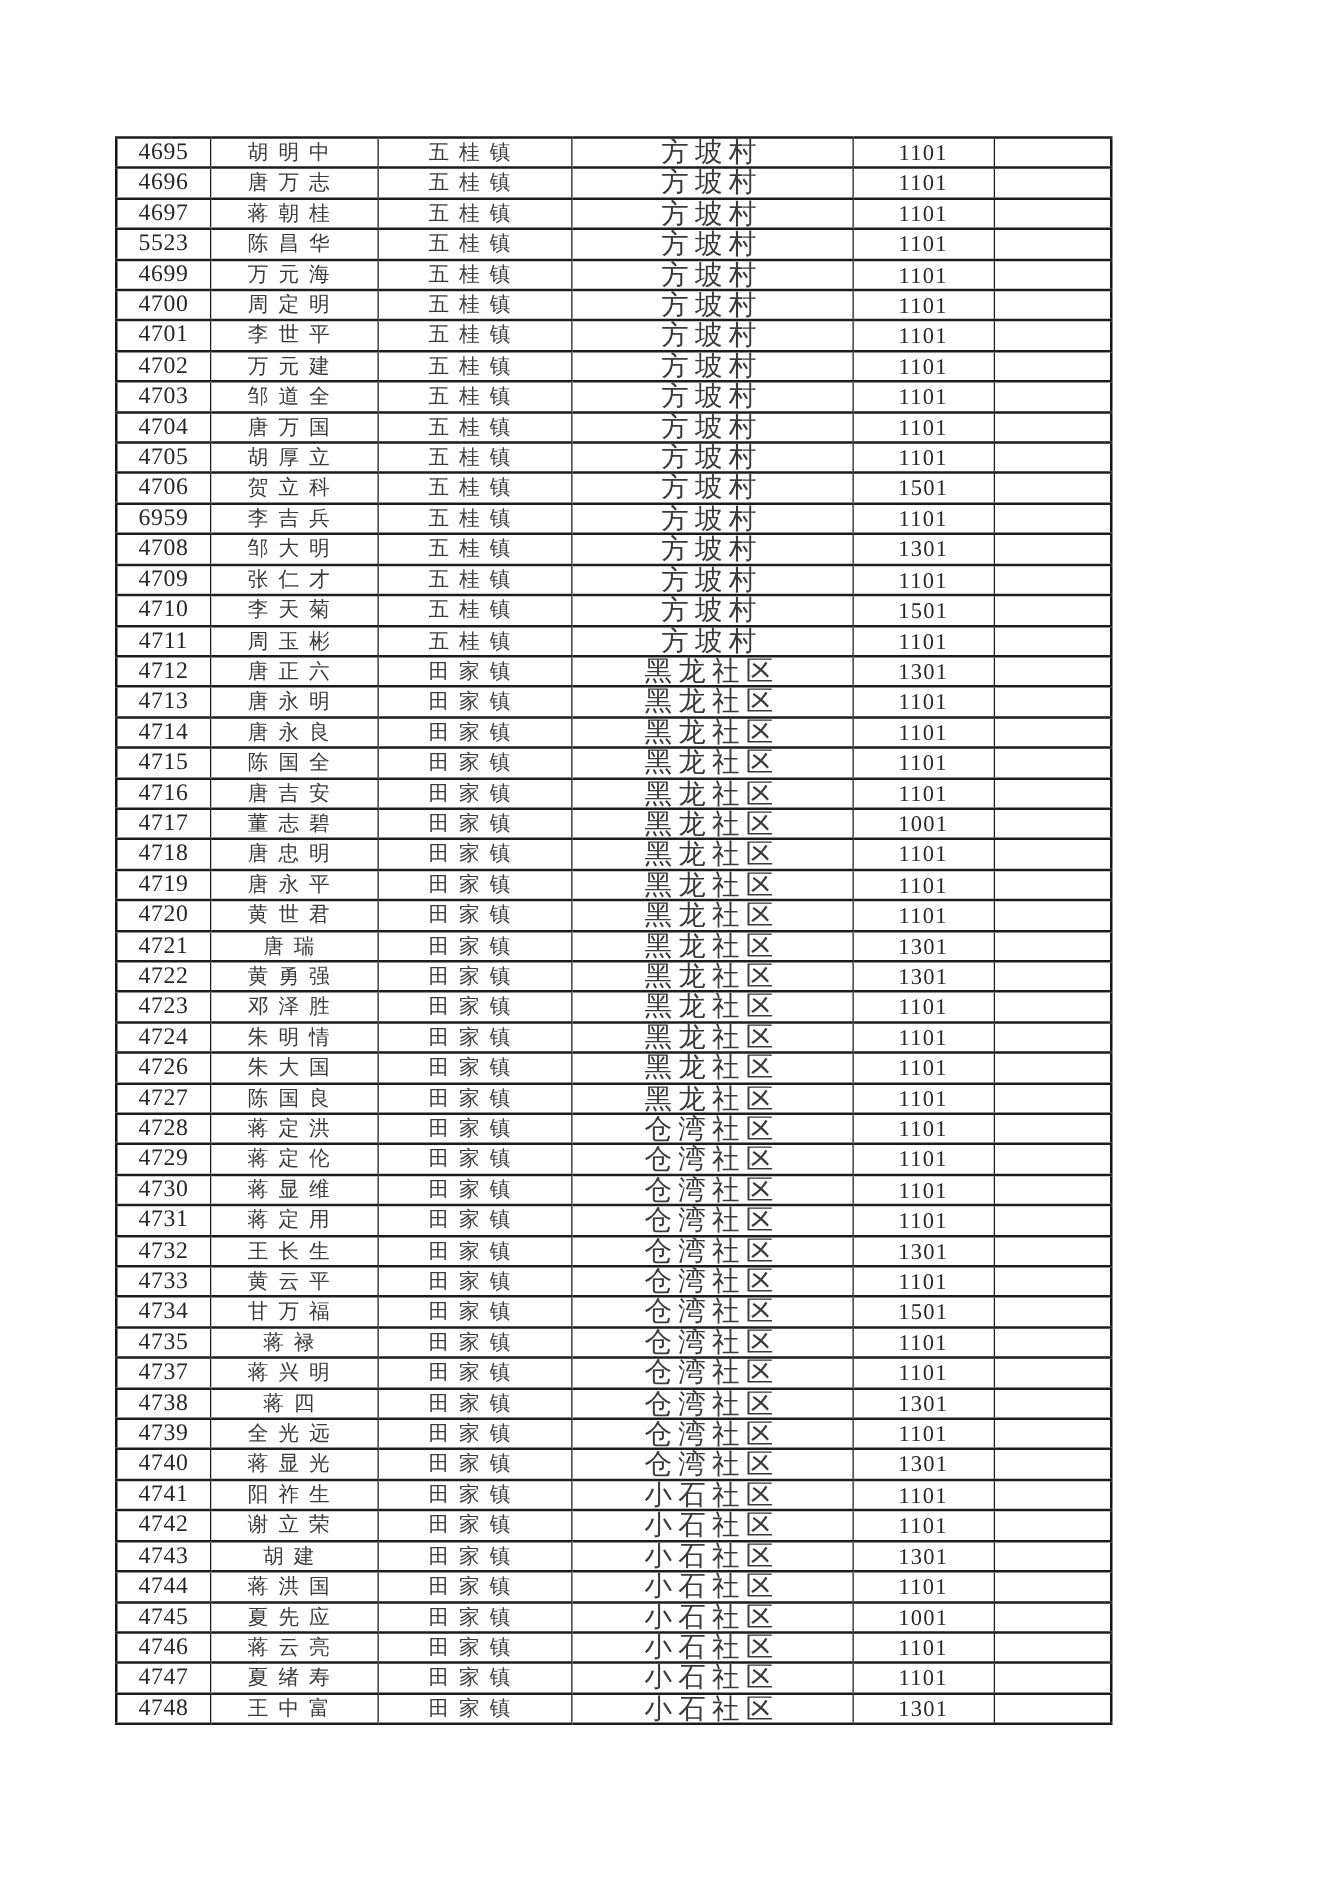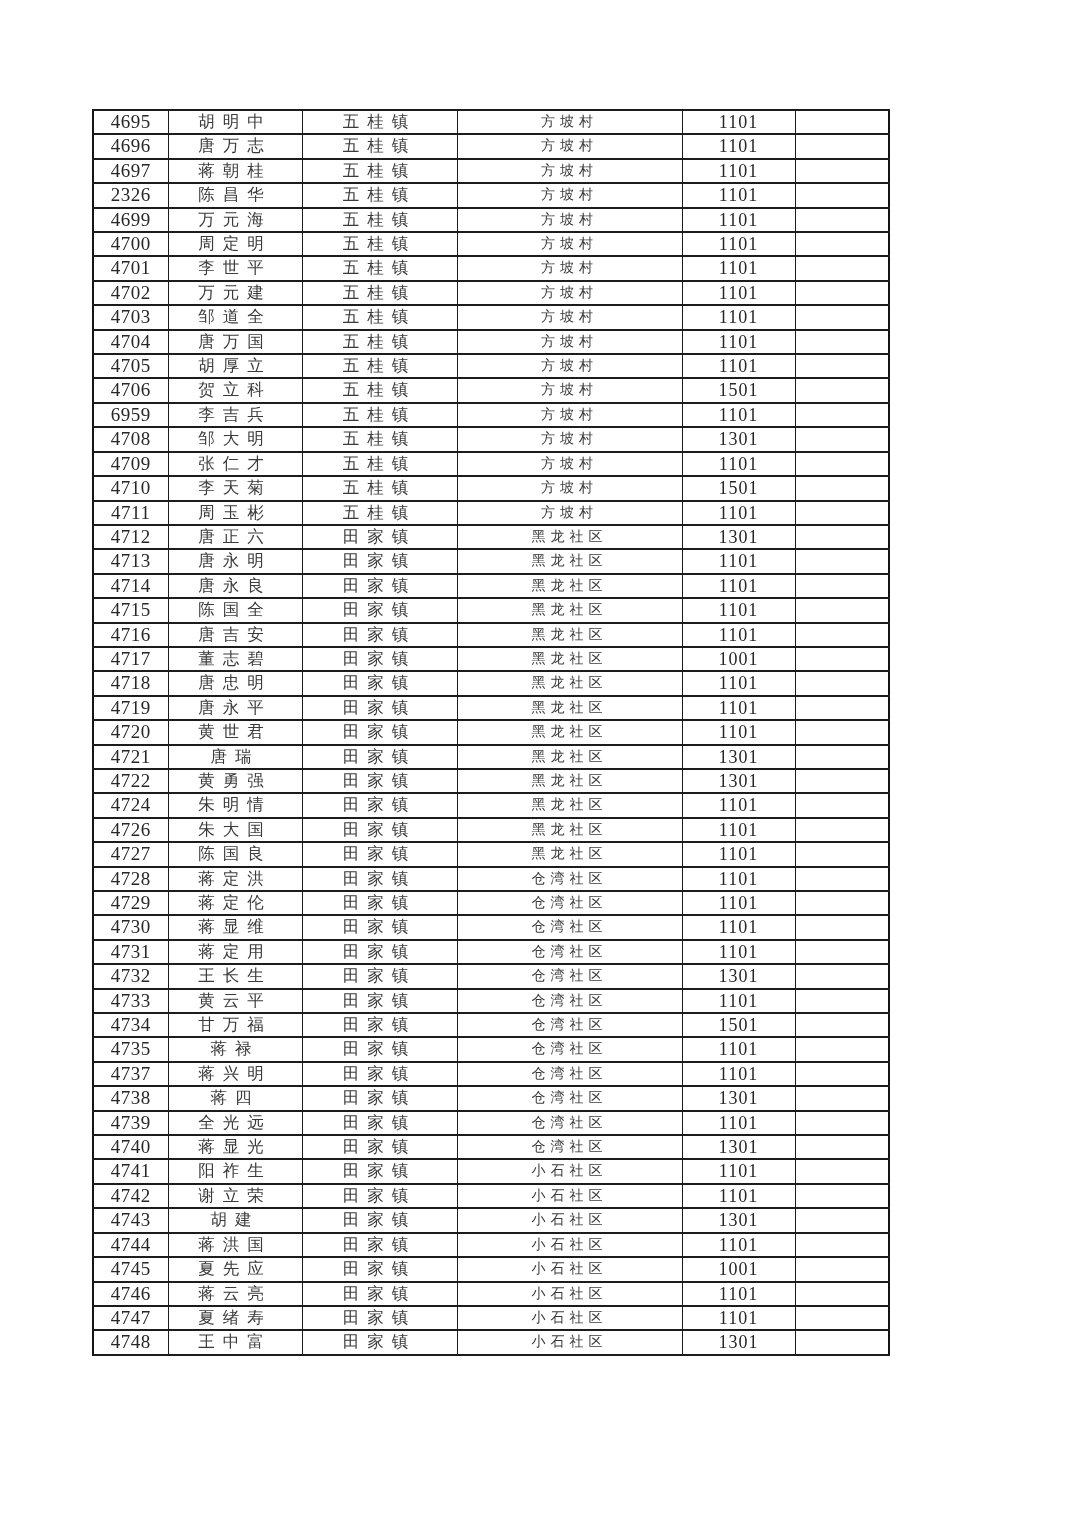--- a/index.html
+++ b/index.html
@@ -46,21 +46,21 @@
     color:var(--num-text);
     letter-spacing:0.5px;
   }
   td.c-name,td.c-town{
     font-size:16.5px;
     color:var(--cjk-text);
     letter-spacing:8px;
     padding-left:8px;
   }
   td.c-village{
-    font-size:14px;
+    font-size:22px;
     color:var(--cjk-text);
     letter-spacing:5px;
     padding-left:5px;
   }
   td.c-code{
     font-size:18px;
     color:var(--num-text);
     letter-spacing:1px;
   }
   td.c-notes{
@@ -99,21 +99,21 @@
         </tr>
         <tr>
           <td class="c-serial">4697</td>
           <td class="c-name">蒋朝桂</td>
           <td class="c-town">五桂镇</td>
           <td class="c-village">方坡村</td>
           <td class="c-code">1101</td>
           <td class="c-notes"></td>
         </tr>
         <tr>
-          <td class="c-serial">2326</td>
+          <td class="c-serial">5523</td>
           <td class="c-name">陈昌华</td>
           <td class="c-town">五桂镇</td>
           <td class="c-village">方坡村</td>
           <td class="c-code">1101</td>
           <td class="c-notes"></td>
         </tr>
         <tr>
           <td class="c-serial">4699</td>
           <td class="c-name">万元海</td>
           <td class="c-town">五桂镇</td>
@@ -296,20 +296,28 @@
           <td class="c-village">黑龙社区</td>
           <td class="c-code">1301</td>
           <td class="c-notes"></td>
         </tr>
         <tr>
           <td class="c-serial">4722</td>
           <td class="c-name">黄勇强</td>
           <td class="c-town">田家镇</td>
           <td class="c-village">黑龙社区</td>
           <td class="c-code">1301</td>
+          <td class="c-notes"></td>
+        </tr>
+        <tr>
+          <td class="c-serial">4723</td>
+          <td class="c-name">邓泽胜</td>
+          <td class="c-town">田家镇</td>
+          <td class="c-village">黑龙社区</td>
+          <td class="c-code">1101</td>
           <td class="c-notes"></td>
         </tr>
         <tr>
           <td class="c-serial">4724</td>
           <td class="c-name">朱明情</td>
           <td class="c-town">田家镇</td>
           <td class="c-village">黑龙社区</td>
           <td class="c-code">1101</td>
           <td class="c-notes"></td>
         </tr>

